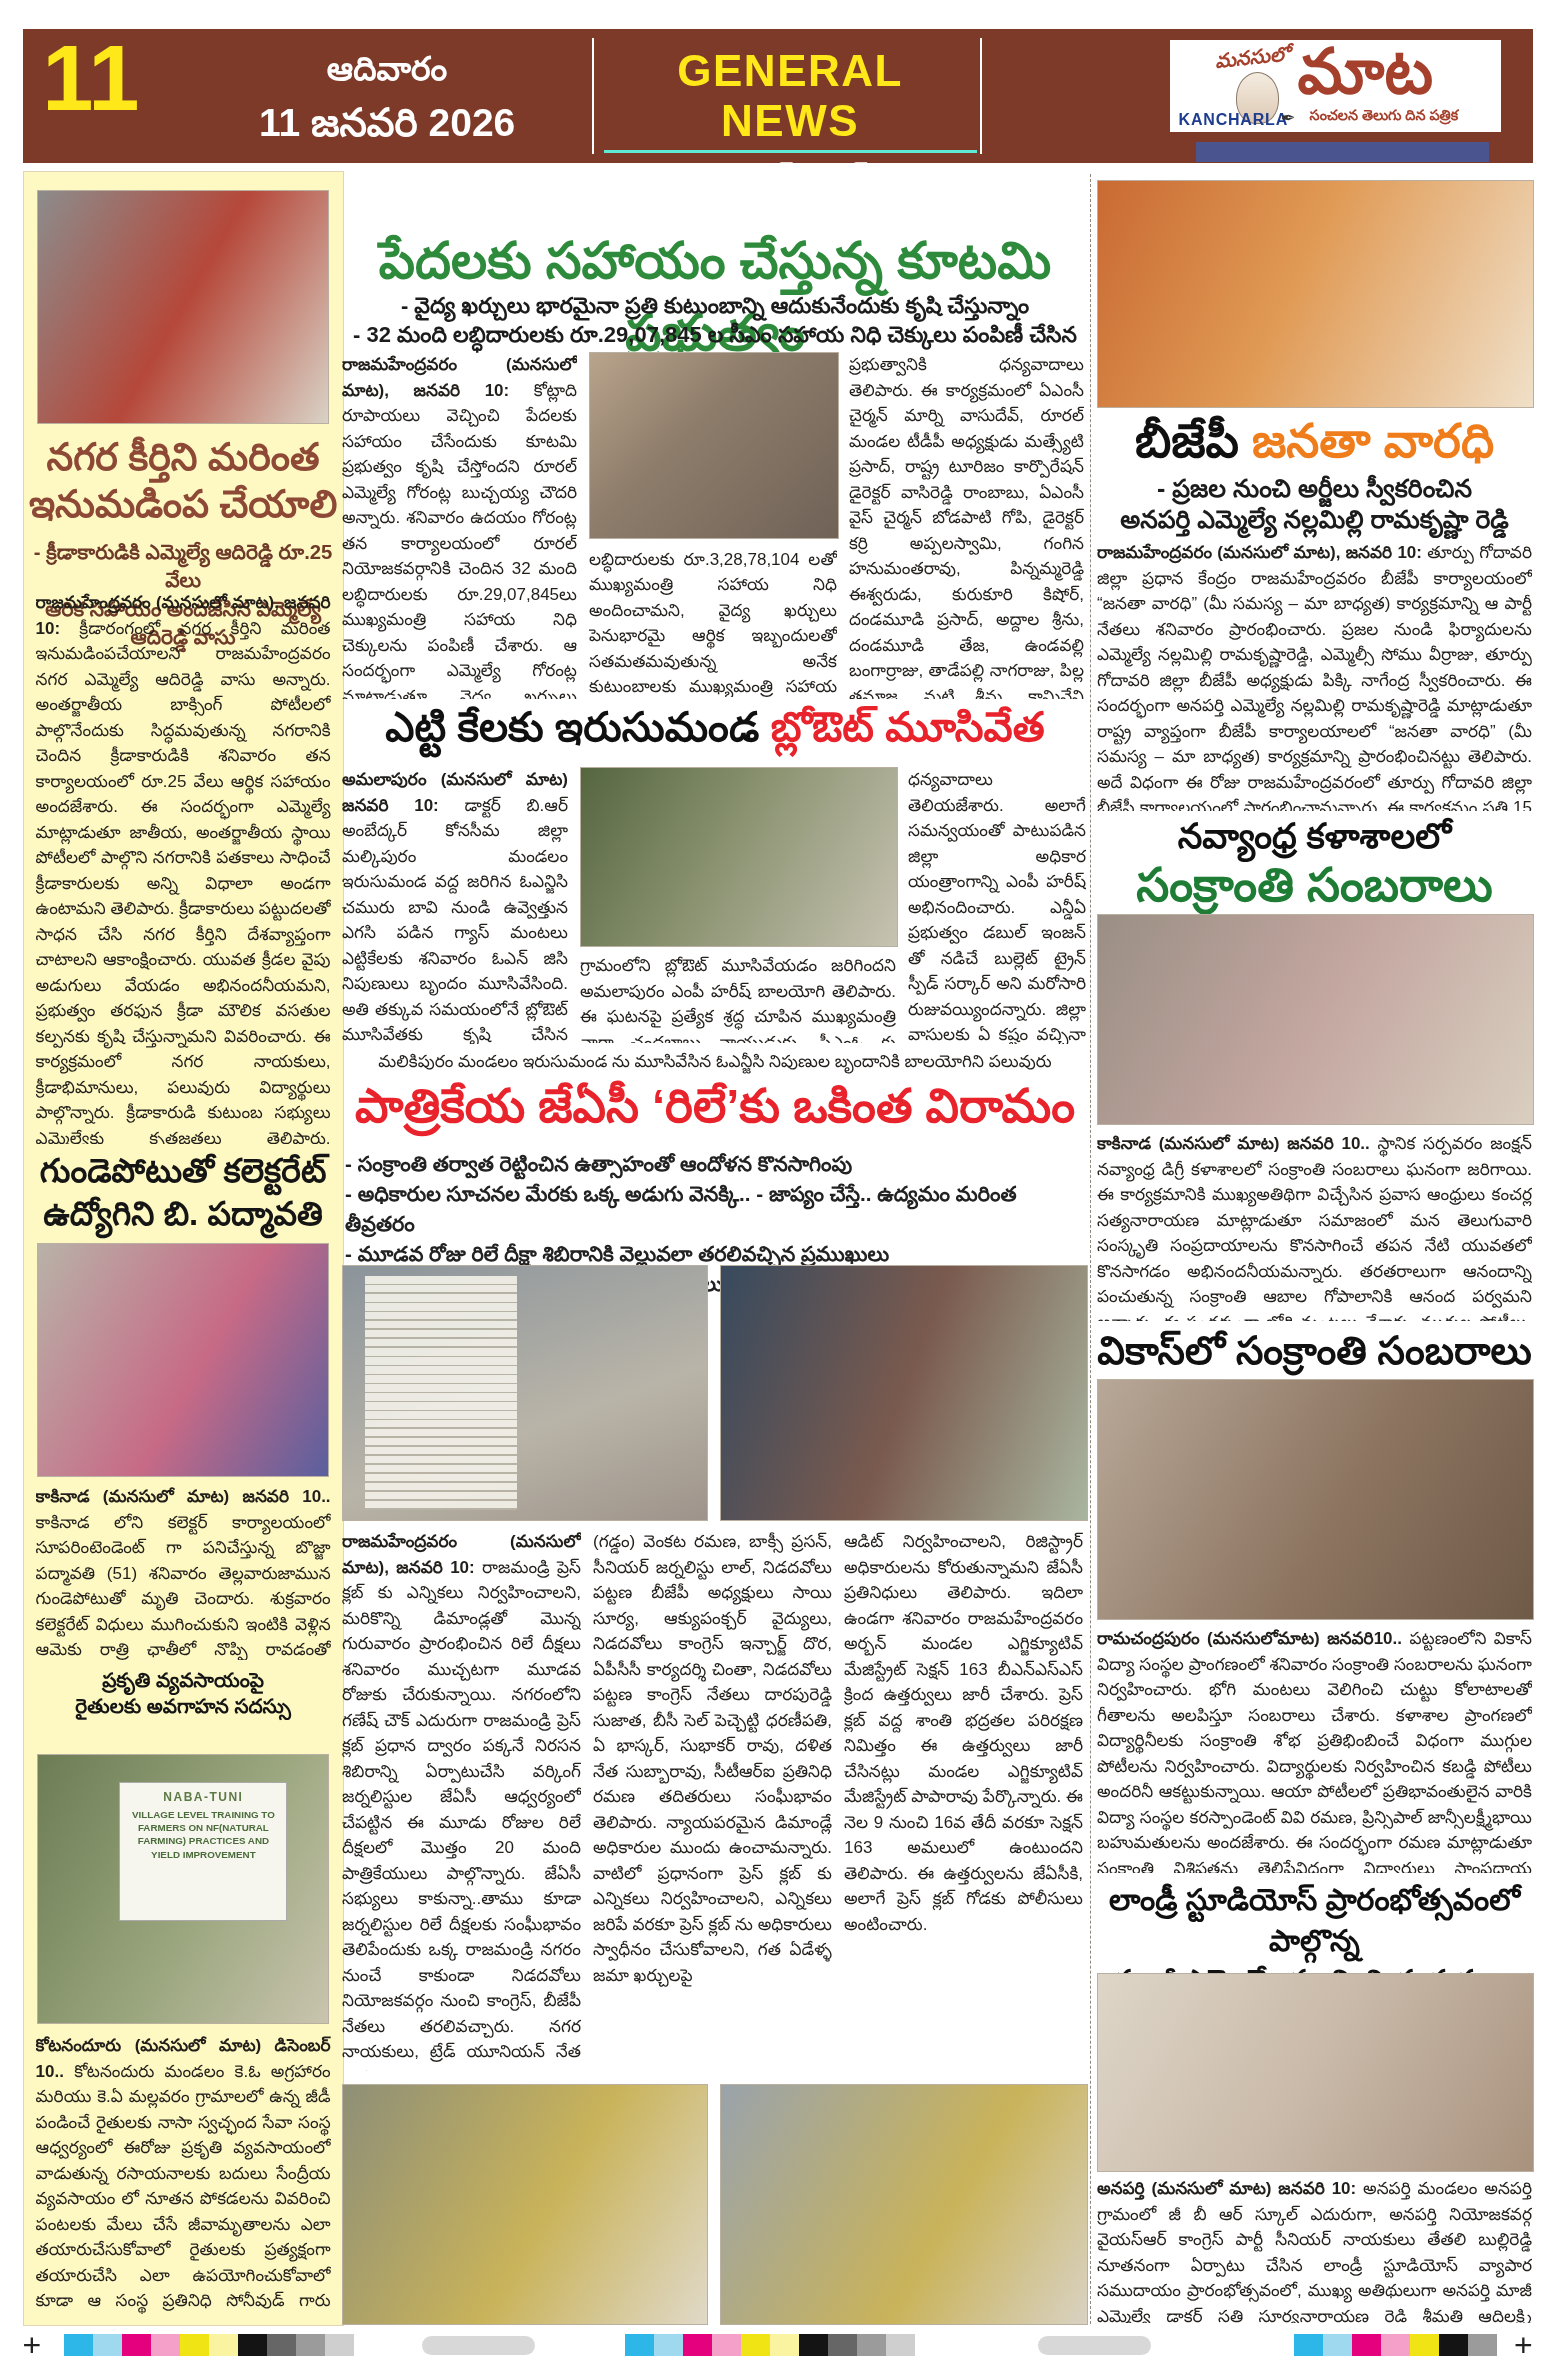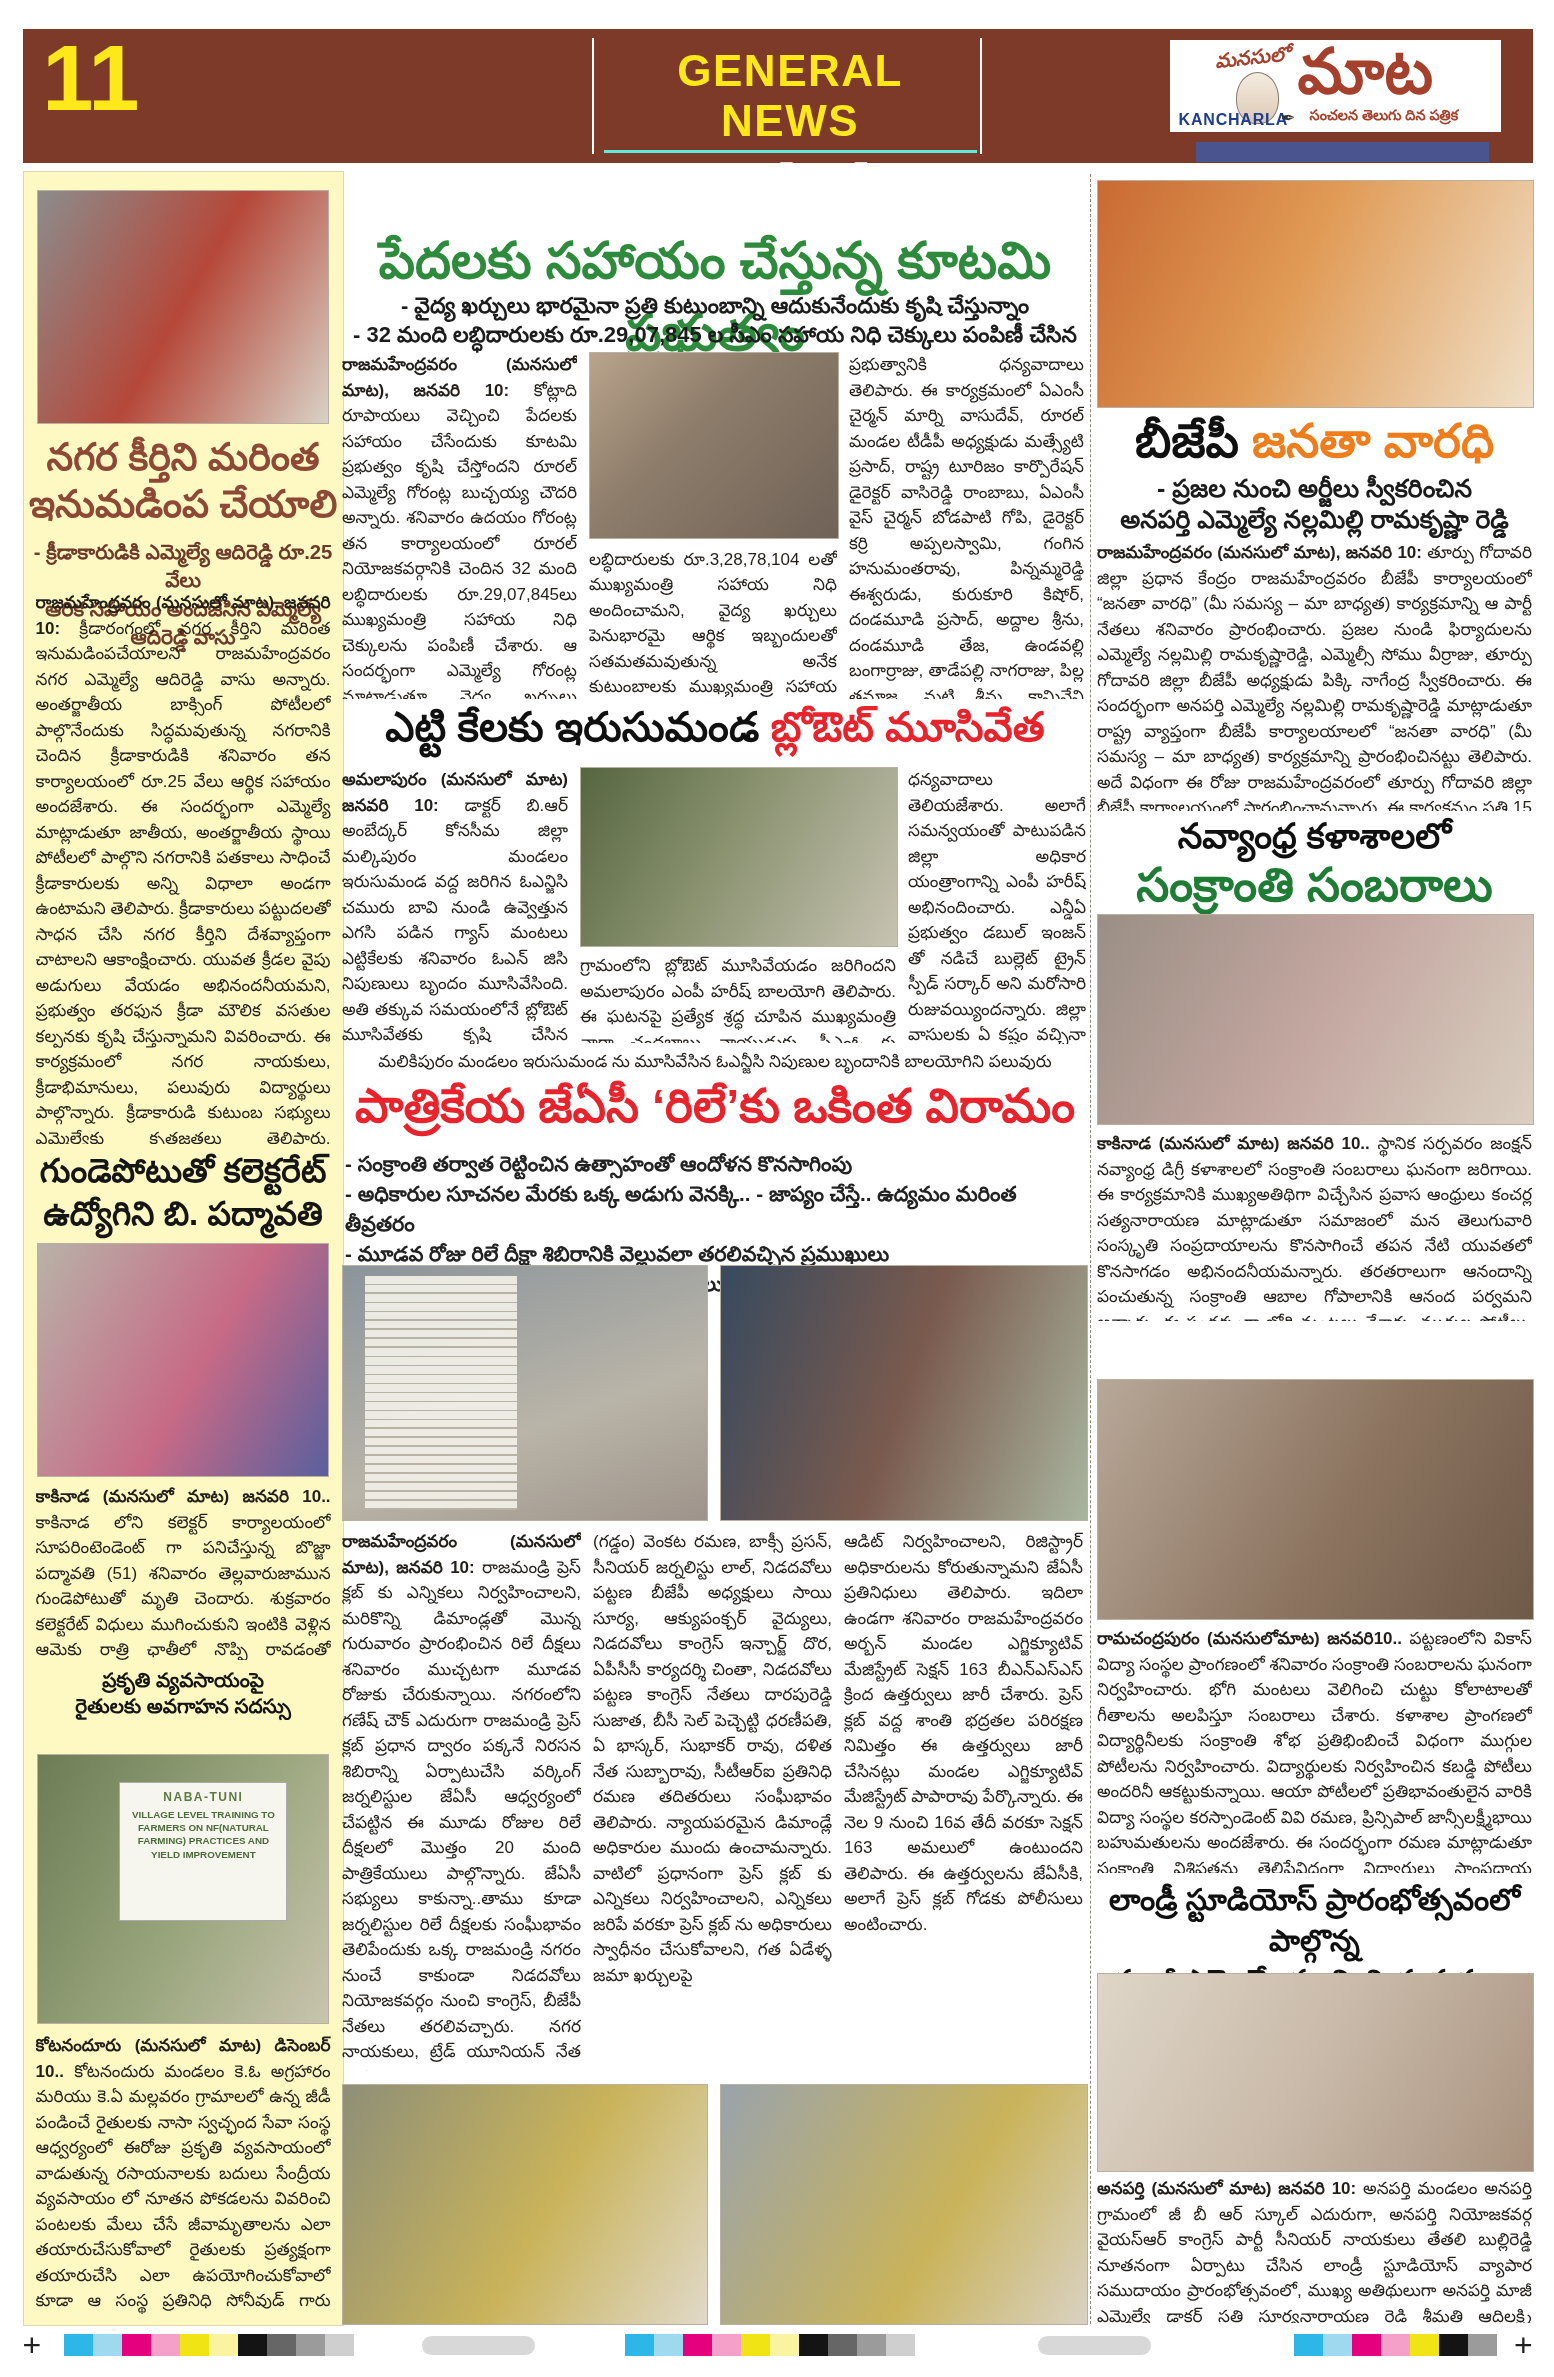--- a/index.html
+++ b/index.html
@@ -83,20 +83,24 @@
   .cb-k{background:#141414;} .cb-g1{background:#666;} .cb-g2{background:#9b9b9b;} .cb-g3{background:#cfcfcf;}
   .capsule{position:absolute;top:6.8px;width:113px;height:19.6px;background:#d8d8d8;border-radius:9.8px;}
 </style>
 </head>
 <body>
 
 <div class="page">
 
   <div class="abs header">
     <div class="abs pageno">11</div>
+    <div class="abs daydate c">
+      <div class="day">ఆదివారం</div>
+      <div class="date">11 జనవరి 2026</div>
+    </div>
     <div class="abs vline" style="left:569px;"></div>
     <div class="abs gnblock c">
       <span class="gn-en">GENERAL NEWS</span>
       <div class="gn-te">జనరల్ న్యూస్</div>
     </div>
     <div class="abs vline" style="left:957px;"></div>
     <div class="abs logobox">
       <div class="abs logoscript">మనసులో</div>
       <div class="abs logoface"></div>
       <div class="abs logotitle">మాట</div>
@@ -226,20 +230,21 @@
     </p>
 
     <div class="abs c h-nav1" style="left:0;top:645px;width:435px;">నవ్యాంధ్ర కళాశాలలో</div>
     <div class="abs c h-nav2" style="left:0;top:686px;width:435px;">సంక్రాంతి సంబరాలు</div>
     <div class="abs ph ph-sankranti" style="left:0;top:743px;width:435px;height:209px;"></div>
     <p class="abs body" style="left:0;top:960px;width:435px;height:190px;margin:0;">
       <b class="dl">కాకినాడ (మనసులో మాట) జనవరి 10..</b>
       <span>స్థానిక సర్పవరం జంక్షన్ నవ్యాంధ్ర డిగ్రీ కళాశాలలో సంక్రాంతి సంబరాలు ఘనంగా జరిగాయి. ఈ కార్యక్రమానికి ముఖ్యఅతిథిగా విచ్చేసిన ప్రవాస ఆంధ్రులు కంచర్ల సత్యనారాయణ మాట్లాడుతూ సమాజంలో మన తెలుగువారి సంస్కృతి సంప్రదాయాలను కొనసాగించే తపన నేటి యువతలో కొనసాగడం అభినందనీయమన్నారు. తరతరాలుగా ఆనందాన్ని పంచుతున్న సంక్రాంతి ఆబాల గోపాలానికి ఆనంద పర్వమని అన్నారు. ఈ సందర్భంగా భోగి మంటలు వేశారు. ముగ్గుల పోటీలు, లెమన్ అండ్ స్పూన్, మ్యూజికల్ చైర్ తదితర పోటీలు నిర్వహించి విజేతలకు బహుమతులు అందజేశారు. కళాశాల ప్రిన్సిపల్ కెవి రాఘవులు ఆధ్వర్యంలో జరిగిన కార్యక్రమంలో కళాశాల చైర్మన్ జివి రమణ, అడబాల రత్న ప్రసాద్, చింతపల్లి సుబ్బారావు, ప్రసాద్ నాయుడు, సత్య, అధ్యాపకులు, విద్యార్థులు పాల్గొన్నారు.</span>
     </p>
 
+    <div class="abs c h-vikas" style="left:0;top:1158px;width:435px;">వికాస్‌లో సంక్రాంతి సంబరాలు</div>
     <div class="abs ph ph-bhogi" style="left:0;top:1208px;width:435px;height:239px;"></div>
     <p class="abs body" style="left:0;top:1455px;width:435px;height:247px;margin:0;">
       <b class="dl">రామచంద్రపురం (మనసులోమాట) జనవరి10..</b>
       <span>పట్టణంలోని వికాస్ విద్యా సంస్థల ప్రాంగణంలో శనివారం సంక్రాంతి సంబరాలను ఘనంగా నిర్వహించారు. భోగి మంటలు వెలిగించి చుట్టు కోలాటాలతో గీతాలను అలపిస్తూ సంబరాలు చేశారు. కళాశాల ప్రాంగణలో విద్యార్థినీలకు సంక్రాంతి శోభ ప్రతిభింబించే విధంగా ముగ్గుల పోటీలను నిర్వహించారు. విద్యార్థులకు నిర్వహించిన కబడ్డి పోటీలు అందరినీ ఆకట్టుకున్నాయి. ఆయా పోటీలలో ప్రతిభావంతులైన వారికి విద్యా సంస్థల కరస్పాండెంట్ వివి రమణ, ప్రిన్సిపాల్ జాన్సీలక్ష్మీభాయి బహుమతులను అందజేశారు. ఈ సందర్భంగా రమణ మాట్లాడుతూ సంక్రాంతి విశిష్టతను తెలిపేవిధంగా విద్యార్థులు సాంప్రదాయ వస్త్రాధరణలో రావటం ఆనందదాయకమన్నారు. వివిధ పోటీలలో విద్యార్థినీ, విద్యార్థులుపాల్గొనటం అభినందనీయమని, ఇటువంటి పోటీలలో పాల్గొనటం మూలంగా విద్యార్థుల్లో నైపుణ్యం తెలుస్తుందన్నారు. అమ్మాయిలు వేసిన రంగవల్లులు చూపరులను ఆకట్టుకున్నాయి. ప్రతీ ఇంటా సంక్రాంతి భోగభాగ్యాలతో అత్యంత ఆనందదాయకంగా జరుపుకోవాలని ఆయన ఆకాంక్షించారు. విద్యార్థినీ విద్యార్థులు అలరించిన సాంస్కృతిక కార్యక్రమాలు ఆకట్టుకున్నాయి.</span>
     </p>
 
     <div class="abs c h-laundry" style="left:0;top:1709px;width:435px;">
       <div>లాండ్రీ స్టూడియోస్ ప్రారంభోత్సవంలో పాల్గొన్న</div>
       <div>మాజీ ఎమ్మెల్యే నల్లమిల్లి దంపతులు</div>
     </div>

